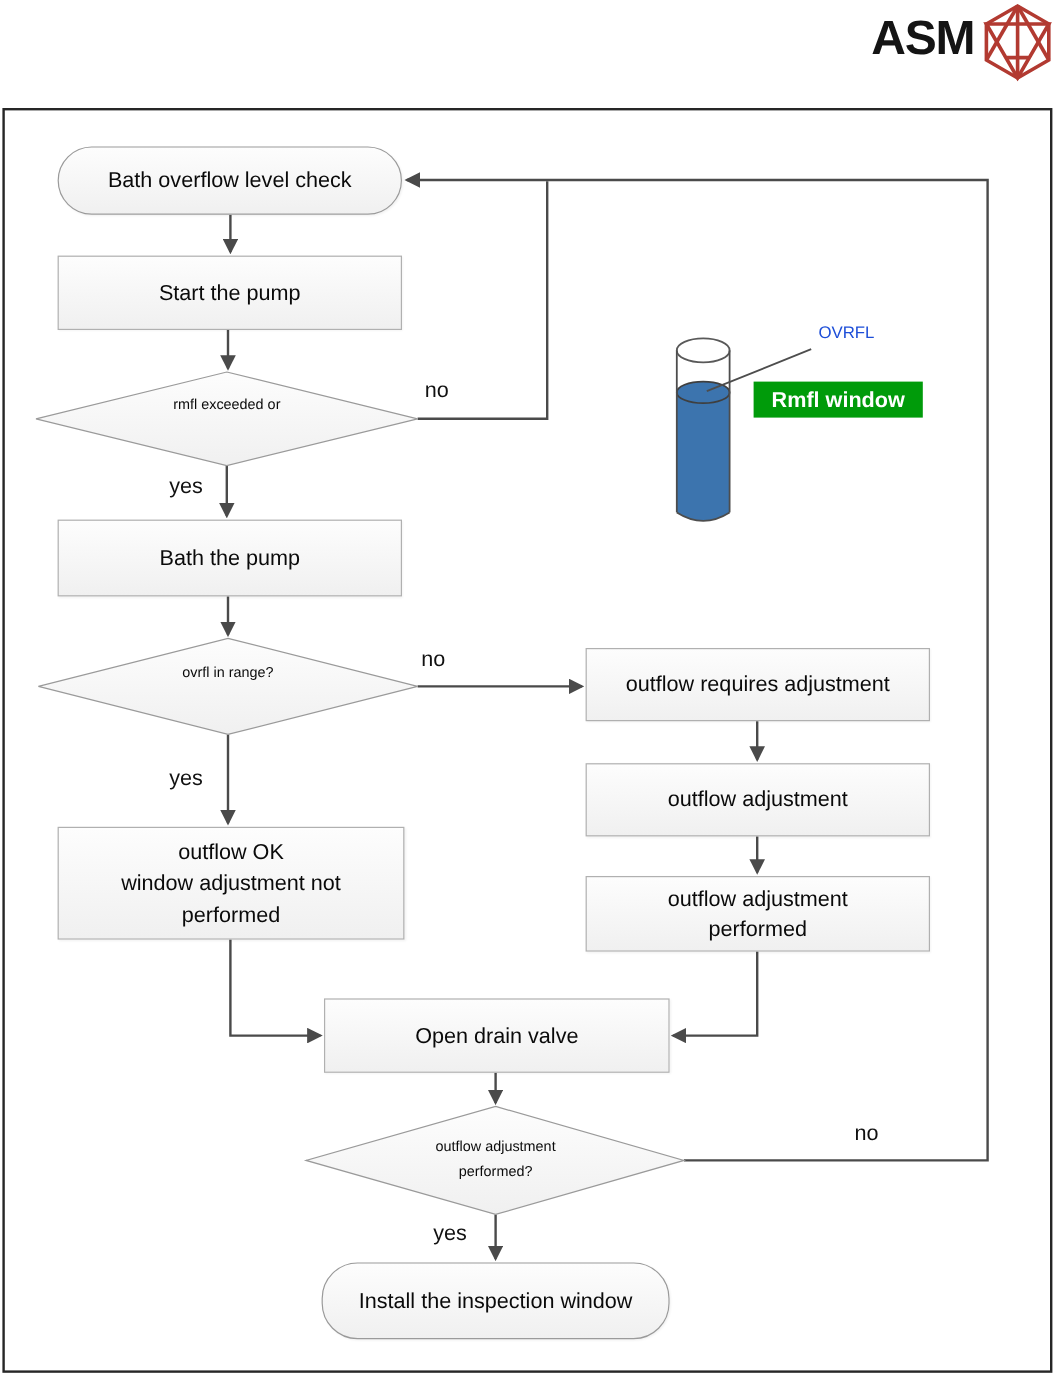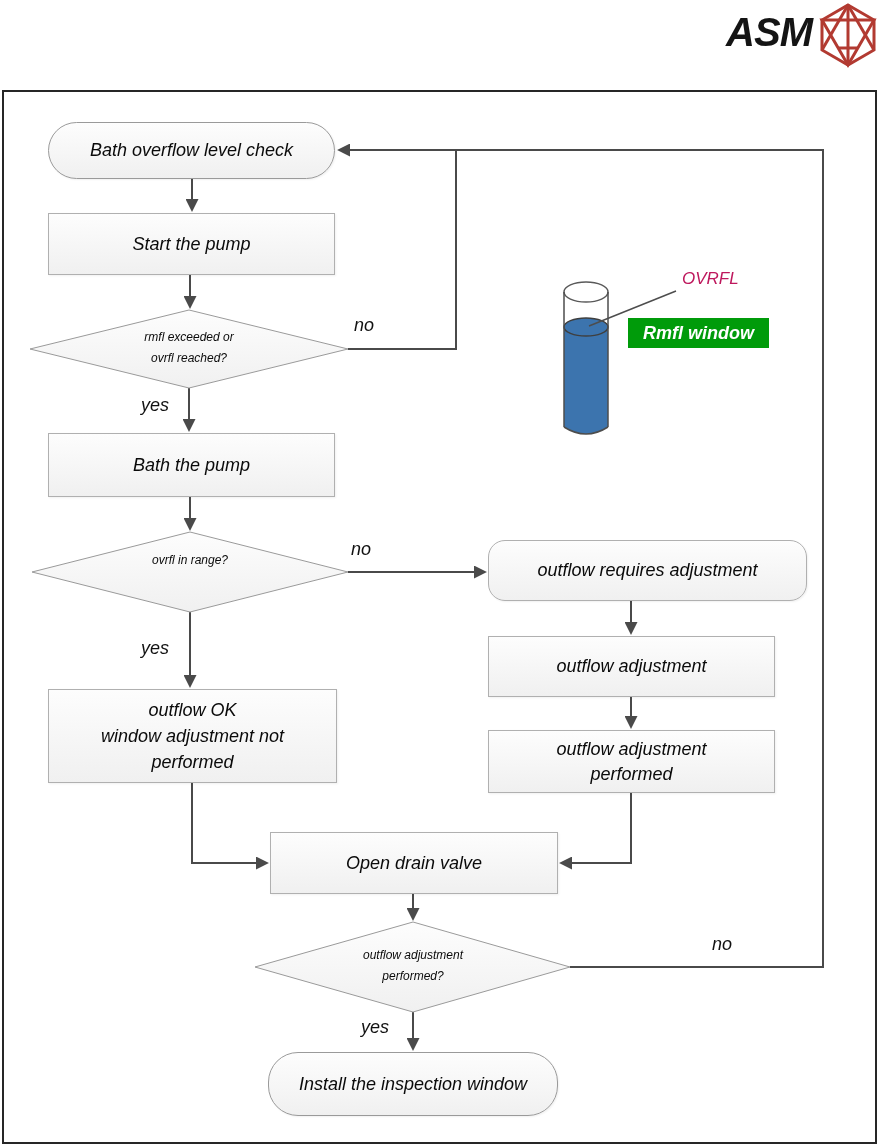--- a/index.html
+++ b/index.html
@@ -6,21 +6,21 @@
     --accent_green:#009b0a;
     --liquid_blue:#3c74ae;
     --logo_red:#b23a31;
     --connector_gray:#4a4a4a;
     --box_border:#b0b0b0;
     --outer_border:#262626;
   }
   *{margin:0;padding:0;box-sizing:border-box;}
   html,body{width:879px;height:1146px;background:#ffffff;overflow:hidden;
     font-family:"Liberation Sans", sans-serif;color:#111;}
-  #stage{position:relative;width:879px;height:1146px;font-style:italic;}
+  #stage{position:relative;width:879px;height:1146px;}
 
   
   .outer-box{position:absolute;left:2px;top:90px;width:875px;height:1054px;
     border:2px solid var(--outer_border);background:#fff;}
 
   
   .logo-text{position:absolute;left:716px;top:6px;width:96px;height:52px;
     font-size:40px;font-weight:bold;letter-spacing:-1px;color:#141414;
     display:flex;align-items:center;justify-content:flex-end;}
   .logo-icon{position:absolute;left:817px;top:2px;}
@@ -34,21 +34,21 @@
   .node{position:absolute;display:flex;flex-direction:column;align-items:center;
     justify-content:center;text-align:center;font-size:18px;line-height:25px;
     color:#0a0a0a;background:linear-gradient(180deg,#fdfdfd 0%,#f0f0f0 100%);}
   .rect{border:1px solid var(--box_border);box-shadow:1px 1px 2px rgba(0,0,0,0.06);}
   .stadium{border:1px solid #9a9a9a;border-radius:30px;box-shadow:1px 1px 2px rgba(0,0,0,0.06);}
   .dlabel{position:absolute;text-align:center;font-size:12px;line-height:21px;
     color:#0a0a0a;background:transparent;}
   .edge-label{position:absolute;font-size:18px;color:#111;}
 
   
-  .ovrfl-label{position:absolute;left:682px;top:269px;font-size:17px;color:#be185d;}
+  .ovrfl-label{position:absolute;left:682px;top:269px;font-size:14px;color:#1d4ed8;}
   .rmfl-badge{position:absolute;left:628px;top:318px;width:141px;height:30px;
     background:var(--accent_green);color:#ffffff;font-size:18px;font-weight:bold;
     display:flex;align-items:center;justify-content:center;}
 </style>
 </head>
 <body>
 
 <div id="stage">
 
   <div class="logo-text">ASM</div>
@@ -118,21 +118,21 @@
   <div class="node rect" style="left:48px;top:433px;width:287px;height:64px;">
     <span>Bath the pump</span>
   </div>
 
   <div class="node rect" style="left:48px;top:689px;width:289px;height:94px;line-height:26px;">
     <span>outflow OK</span>
     <span>window adjustment not</span>
     <span>performed</span>
   </div>
 
-  <div class="node rect" style="left:488px;top:540px;width:319px;height:61px;border-radius:17px;">
+  <div class="node rect" style="left:488px;top:540px;width:287px;height:61px;">
     <span>outflow requires adjustment</span>
   </div>
 
   <div class="node rect" style="left:488px;top:636px;width:287px;height:61px;">
     <span>outflow adjustment</span>
   </div>
 
   <div class="node rect" style="left:488px;top:730px;width:287px;height:63px;">
     <span>outflow adjustment</span>
     <span>performed</span>
@@ -141,21 +141,20 @@
   <div class="node rect" style="left:270px;top:832px;width:288px;height:62px;">
     <span>Open drain valve</span>
   </div>
 
   <div class="node stadium" style="left:268px;top:1052px;width:290px;height:64px;">
     <span>Install the inspection window</span>
   </div>
 
   <div class="dlabel" style="left:79px;top:327px;width:220px;">
     <span style="display:block">rmfl exceeded or</span>
-    <span style="display:block">ovrfl reached?</span>
   </div>
   <div class="dlabel" style="left:80px;top:550px;width:220px;">
     <span style="display:block">ovrfl in range?</span>
   </div>
   <div class="dlabel" style="left:303px;top:945px;width:220px;">
     <span style="display:block">outflow adjustment</span>
     <span style="display:block">performed?</span>
   </div>
 
   <div class="edge-label" style="left:354px;top:315px;">no</div>

